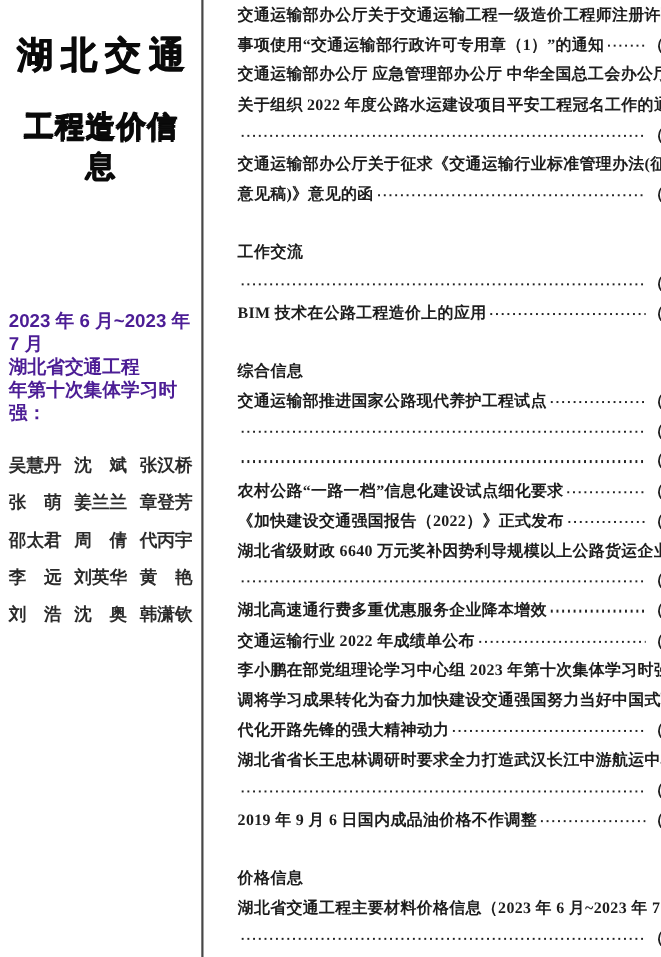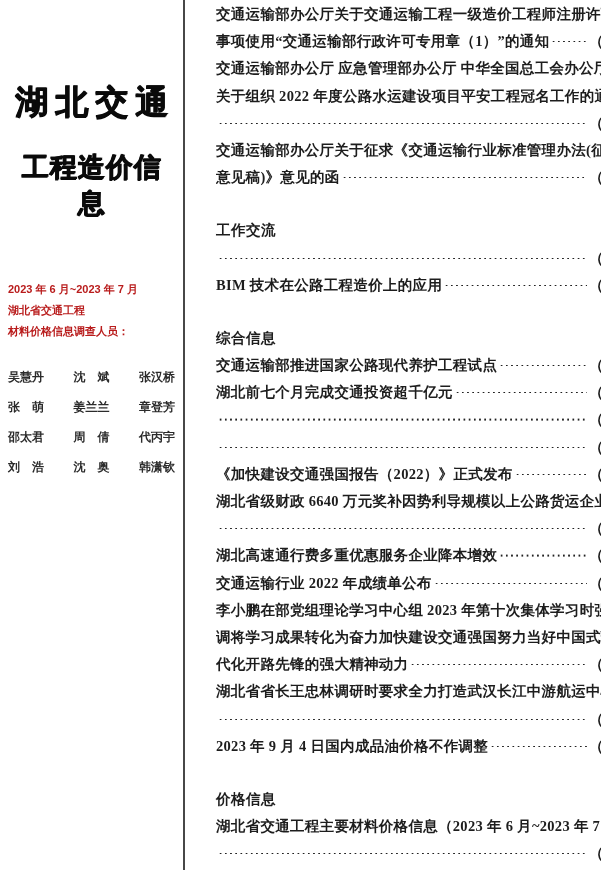--- a/index.html
+++ b/index.html
@@ -6,40 +6,40 @@
   body{
     width:601px;height:870px;overflow:hidden;
     font-family:"Liberation Serif","DejaVu Serif",serif;
     color:#1d1d1d;
   }
   .page{display:flex;width:601px;height:870px;background:#fff;}
 
   
   .sidebar{
     width:183px;flex:0 0 183px;box-sizing:border-box;
-    padding:80px 8px 0 8px;
+    padding:28px 8px 0 8px;
   }
   .cal-title{text-align:center;font-weight:900;color:#0a0a0a;}
   .cal-title .t1{
     font-size:33px;letter-spacing:7px;padding-left:7px;
     text-shadow:1px 0 0 currentColor, 0 1px 0 currentColor;
   }
   .cal-title .t2{
     font-size:27px;letter-spacing:1px;margin-top:24px;
     text-shadow:1px 0 0 currentColor, 0 1px 0 currentColor;
   }
   .meta{
-    margin-top:58px;
+    margin-top:112px;
     font-family:"Liberation Sans","DejaVu Sans",sans-serif;
-    font-size:11px;font-weight:700;line-height:21px;color:#b91c1c;
+    font-size:17px;font-weight:700;line-height:21px;color:#4c1d95;
   }
   .names{
     margin-top:27px;
     font-family:"Liberation Sans","DejaVu Sans",sans-serif;
-    font-size:12px;font-weight:700;color:#2b2b2b;
+    font-size:16px;font-weight:700;color:#2b2b2b;
   }
   .name-row{display:flex;justify-content:space-between;margin-bottom:13px;}
   .name{white-space:pre;}
 
   
   .divider{width:2px;flex:0 0 2px;background:#474747;height:870px;}
 
   
   .toc{
     flex:1;box-sizing:border-box;
@@ -70,39 +70,44 @@
 <div class="page">
 
   <aside class="sidebar">
     <div class="cal-title">
       <div class="t1">湖北交通</div>
       <div class="t2">工程造价信息</div>
     </div>
     <div class="meta">
       <div>2023 年 6 月~2023 年 7 月</div>
       <div>湖北省交通工程</div>
-      <div>材料价格信息调查人员：</div>
+      <div>年第十次集体学习时强：</div>
     </div>
     <div class="names" id="names">
         <div class="name-row">
           <span class="name">吴慧丹</span>
           <span class="name">沈　斌</span>
           <span class="name">张汉桥</span>
         </div>
         <div class="name-row">
           <span class="name">张　萌</span>
           <span class="name">姜兰兰</span>
           <span class="name">章登芳</span>
         </div>
         <div class="name-row">
           <span class="name">邵太君</span>
           <span class="name">周　倩</span>
           <span class="name">代丙宇</span>
         </div>
         <div class="name-row">
+          <span class="name">李　远</span>
+          <span class="name">刘英华</span>
+          <span class="name">黄　艳</span>
+        </div>
+        <div class="name-row">
           <span class="name">刘　浩</span>
           <span class="name">沈　奥</span>
           <span class="name">韩潇钦</span>
         </div>
       </div>
   </aside>
 
   <div class="divider"></div>
 
   <main class="toc" id="toc">
@@ -135,29 +140,29 @@
         <span class="leader"></span>
         <span class="pg">（46）</span>
       </div>
       <div class="sec-heading">综合信息</div>
       <div class="line last">
         <span class="lt">交通运输部推进国家公路现代养护工程试点</span>
         <span class="leader"></span>
         <span class="pg">（51）</span>
       </div>
       <div class="line last">
-        <span class="lt">湖北前七个月完成交通投资超千亿元</span>
         <span class="leader"></span>
         <span class="pg">（51）</span>
       </div>
       <div class="line last">
         <span class="leader"></span>
         <span class="pg">（53）</span>
       </div>
       <div class="line last">
+        <span class="lt">农村公路“一路一档”信息化建设试点细化要求</span>
         <span class="leader"></span>
         <span class="pg">（53）</span>
       </div>
       <div class="line last">
         <span class="lt">《加快建设交通强国报告（2022）》正式发布</span>
         <span class="leader"></span>
         <span class="pg">（54）</span>
       </div>
       <div class="line">湖北省级财政 6640 万元奖补因势利导规模以上公路货运企业</div>
       <div class="line last">
@@ -181,21 +186,21 @@
         <span class="leader"></span>
         <span class="pg">（57）</span>
       </div>
       <div class="line">湖北省省长王忠林调研时要求全力打造武汉长江中游航运中心</div>
       <div class="line last">
         <span class="lt"></span>
         <span class="leader"></span>
         <span class="pg">（58）</span>
       </div>
       <div class="line last">
-        <span class="lt">2023 年 9 月 4 日国内成品油价格不作调整</span>
+        <span class="lt">2019 年 9 月 6 日国内成品油价格不作调整</span>
         <span class="leader"></span>
         <span class="pg">（60）</span>
       </div>
       <div class="sec-heading">价格信息</div>
       <div class="line">湖北省交通工程主要材料价格信息（2023 年 6 月~2023 年 7 月）</div>
       <div class="line last">
         <span class="lt"></span>
         <span class="leader"></span>
         <span class="pg">（59）</span>
       </div>

